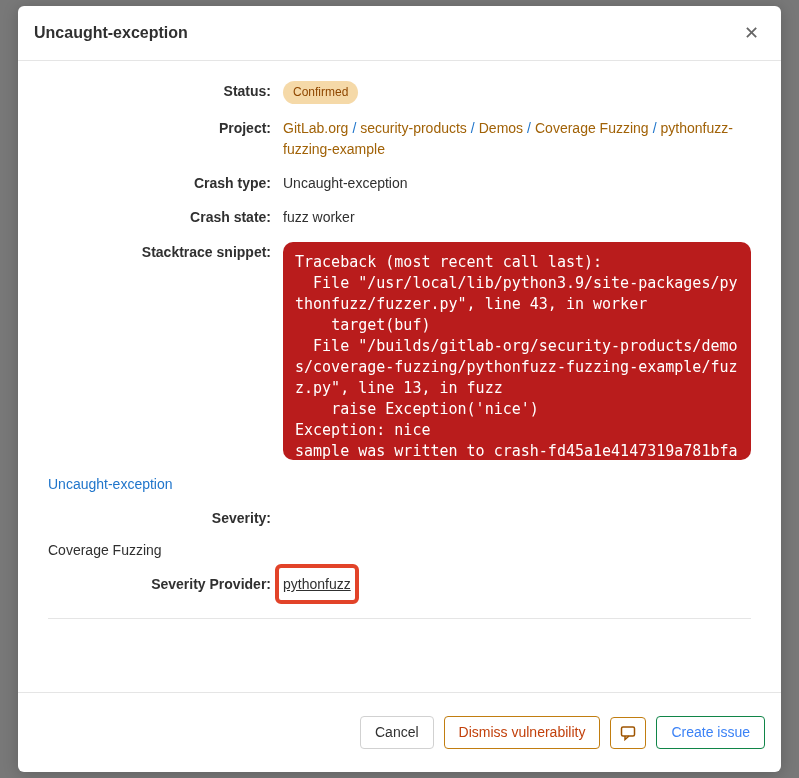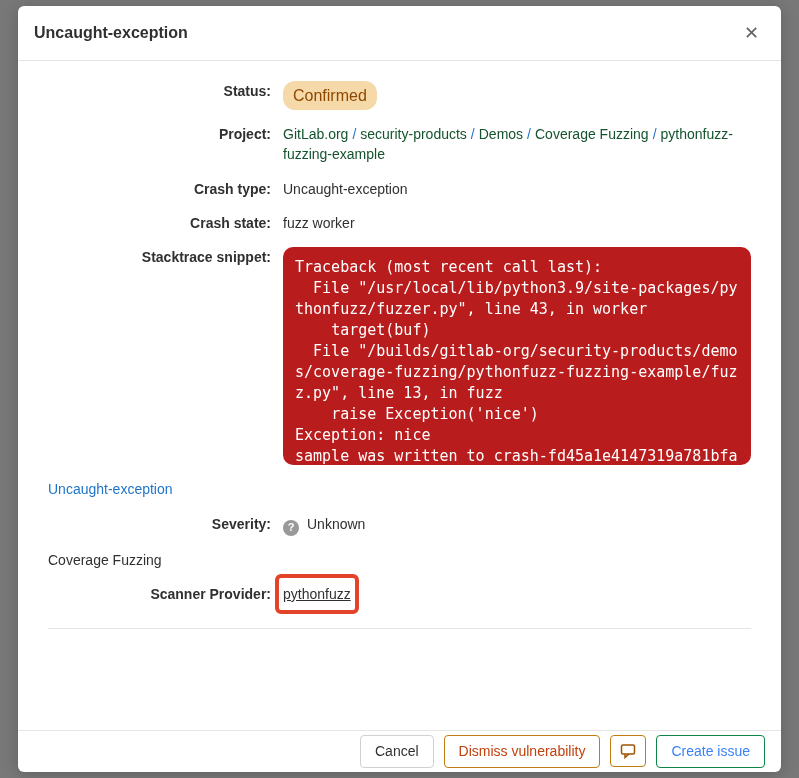--- a/index.html
+++ b/index.html
@@ -74,25 +74,25 @@
   font-size: 14px;
   color: #303030;
   line-height: 1.45;
 }
 .badge {
   display: inline-block;
   background: #f5d9a8;
   color: #8f4700;
   padding: 3px 10px;
   border-radius: 12px;
-  font-size: 16px;
+  font-size: 12px;
   font-weight: 500;
 }
 .link { color: #1f75cb; text-decoration: none; }
-.breadcrumb-part { color: #14532d; }
+.breadcrumb-part { color: #a16207; }
 .breadcrumb-sep { color: #1f75cb; margin: 0 4px; }
 .code-block {
   background: #b91c1c;
   color: #fff;
   font-family: Menlo, Consolas, monospace;
   font-size: 15px;
   padding: 10px 12px;
   border-radius: 10px;
   white-space: pre-wrap;
   word-break: break-all;
@@ -130,23 +130,23 @@
   border-radius: 6px;
 }
 .divider {
   border: none;
   border-top: 1px solid #e5e5e5;
   margin: 24px 0 8px 0;
 }
 .modal-footer {
   display: flex;
   justify-content: flex-end;
-  align-items: flex-start;
+  align-items: flex-end;
   gap: 10px;
-  padding: 4px 16px;
+  padding: 23px 16px;
   border-top: 1px solid #e5e5e5;
 }
 .btn {
   display: inline-flex;
   align-items: center;
   justify-content: center;
   padding: 7px 14px;
   border-radius: 4px;
   font-size: 14px;
   cursor: pointer;
@@ -227,31 +227,28 @@
     </div>
 
     <div class="field-row">
       <div class="field-value">
         <a href="#" class="link">Uncaught-exception</a>
       </div>
     </div>
 
     <div class="field-row">
       <div class="field-label">Severity:</div>
-      <div class="field-value">
-        <span class="severity-icon">?</span><span>Unknown</span>
-      </div>
     </div>
 
     <div class="field-row">
       <div class="field-value">Coverage Fuzzing</div>
     </div>
 
     <div class="field-row">
-      <div class="field-label">Scanner Provider:</div>
+      <div class="field-label">Severity Provider:</div>
       <div class="field-value">
         <span class="highlight-box">
           <span>pythonfuzz</span>
         </span>
       </div>
     </div>
 
     <hr class="divider">
 
   </div>

